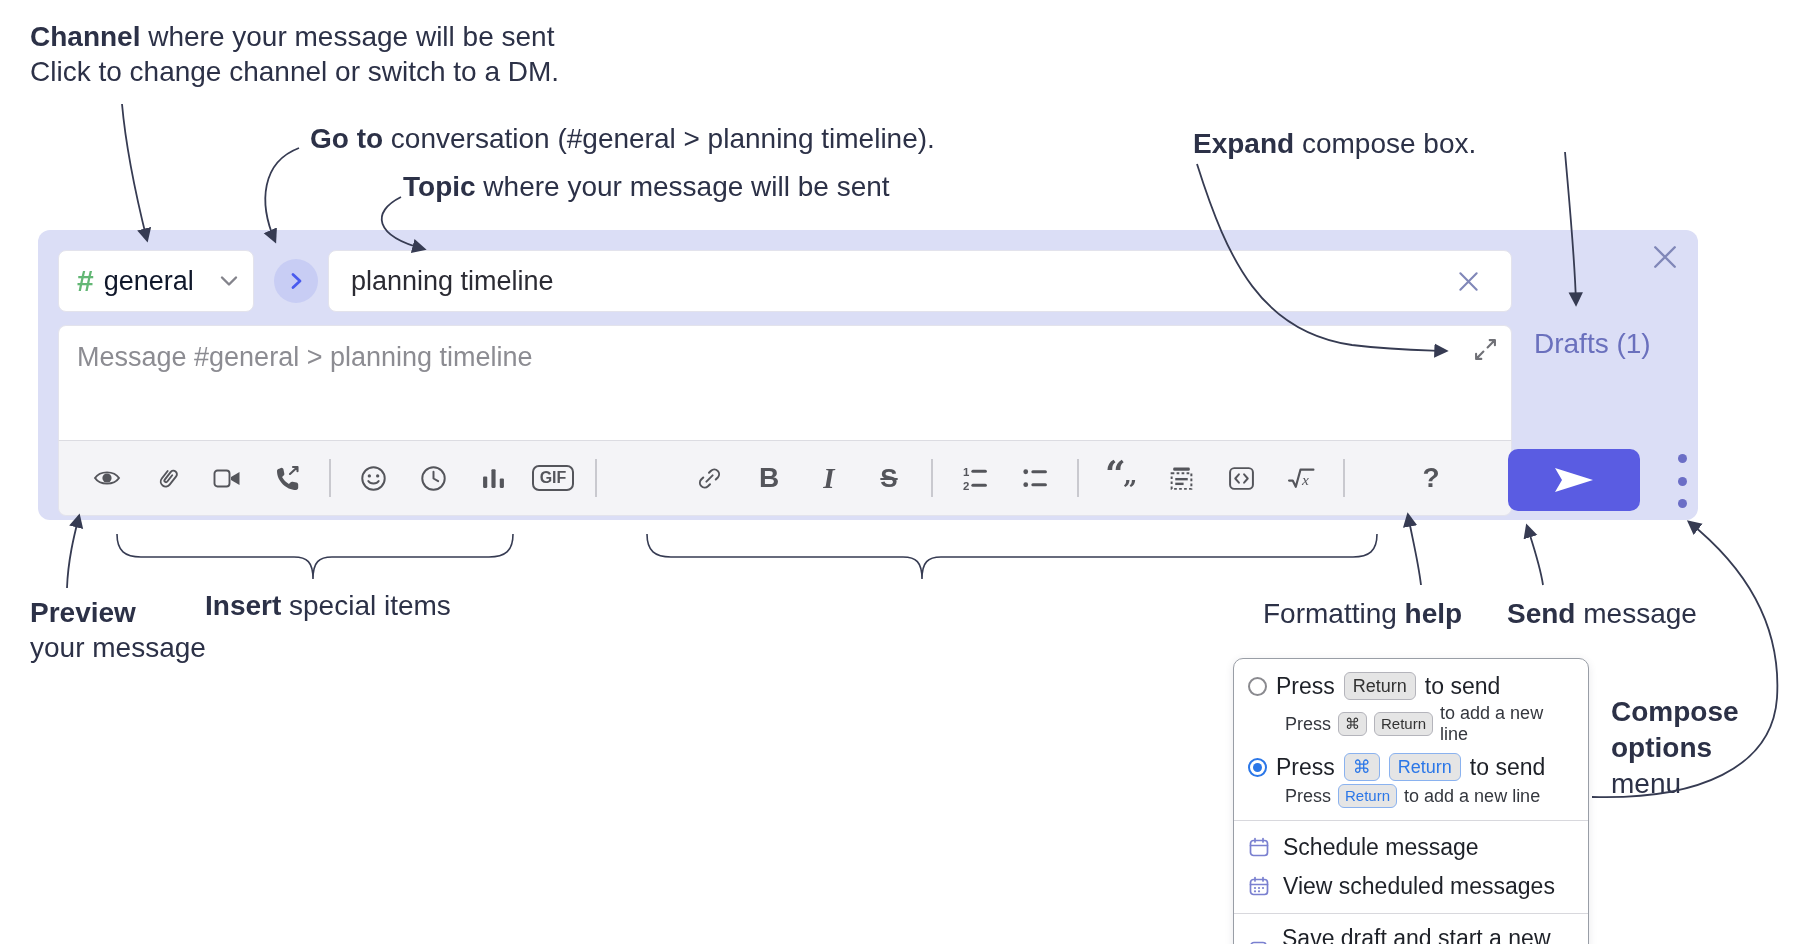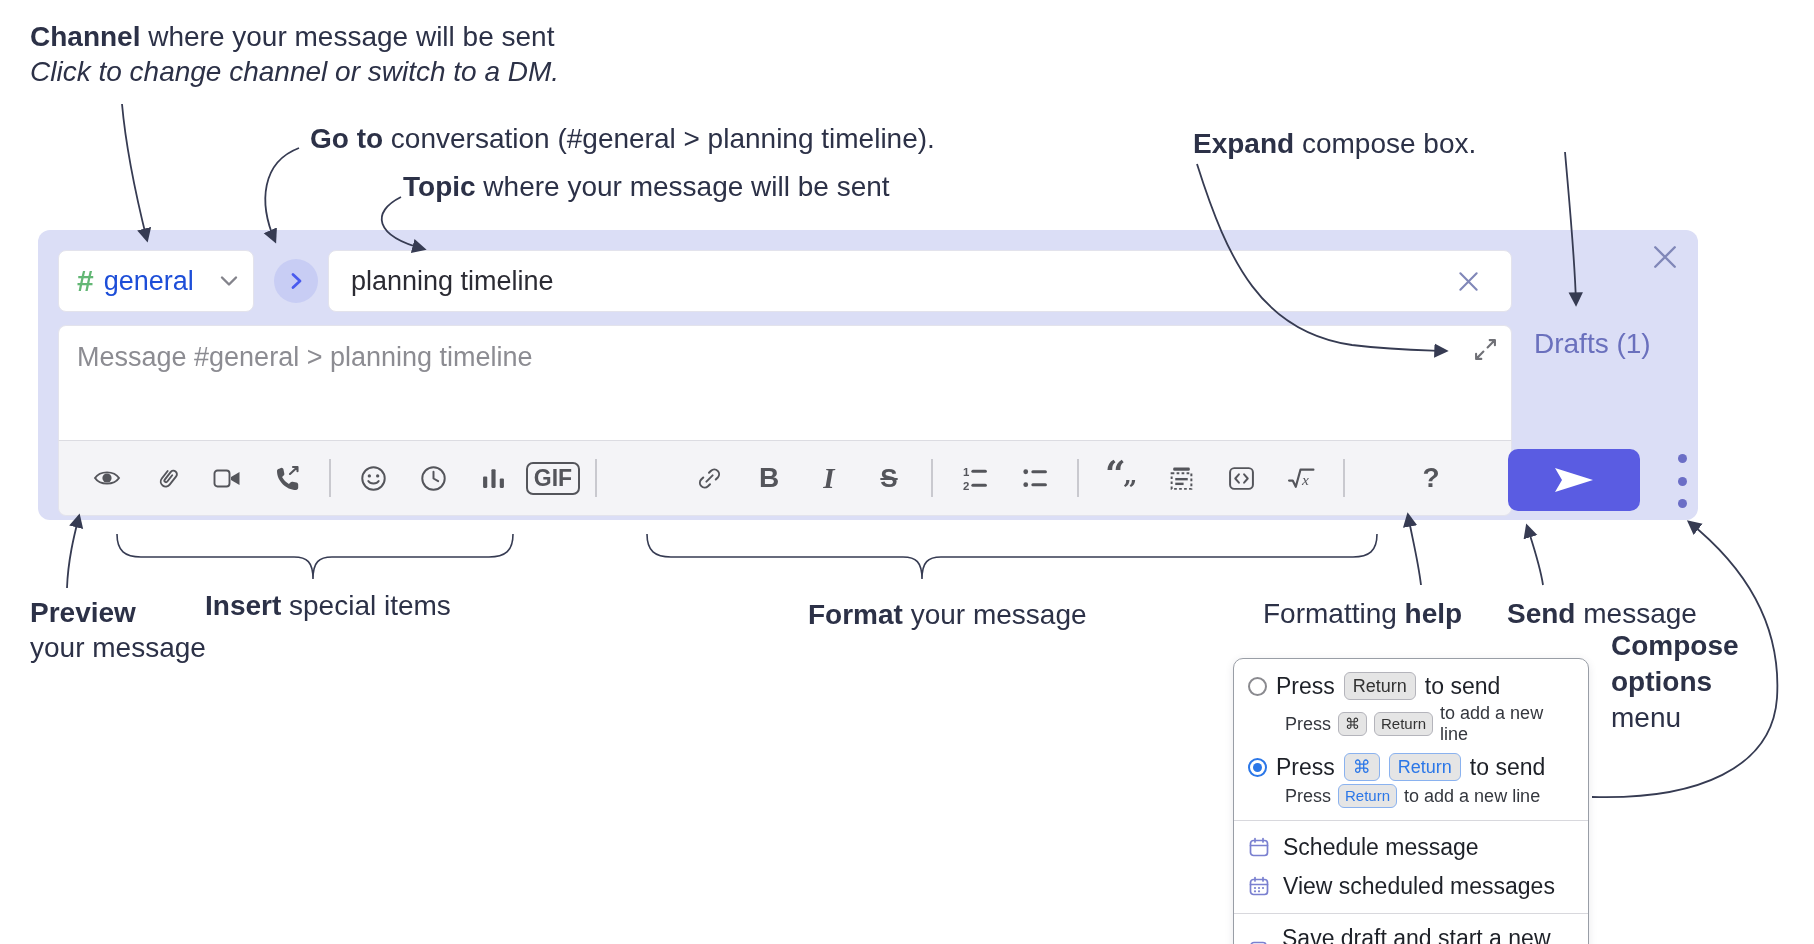--- a/index.html
+++ b/index.html
@@ -15,52 +15,52 @@
     --annotation:#2c3147;
     --close-x:#8087b8;
   }
   *{box-sizing:border-box}
   body{margin:0;font-family:"Liberation Sans",sans-serif;background:#fff}
   .page{position:relative;width:1814px;height:944px;background:#fff;overflow:hidden;color:var(--annotation)}
 
   
   .ann{position:absolute;font-size:28px;color:var(--annotation);line-height:1.24;white-space:nowrap}
   .b{font-weight:700}
-  .i{font-style:italic}
+  .i{}
   .ann-opts{font-size:28px;line-height:1.28}
 
   
   .overlay{position:absolute;left:0;top:0;z-index:10;pointer-events:none}
 
   
   .compose{position:absolute;left:38px;top:230px;width:1660px;height:290px;background:var(--compose-bg);border-radius:12px}
   .channel-btn{position:absolute;left:20px;top:20px;width:196px;height:62px;background:#fff;border:1px solid #e3e3ec;border-radius:8px;display:flex;align-items:center;gap:10px;padding:0 14px 0 18px;cursor:pointer}
   .hash{color:var(--hash-green);font-weight:700;font-size:30px;line-height:1}
-  .chan-label{font-size:27px;color:#1d4ed8;flex:1}
+  .chan-label{font-size:27px;color:#0f172a;flex:1}
   .goto-btn{position:absolute;left:236px;top:29px;width:44px;height:44px;border-radius:50%;background:var(--goto-circle-bg);display:flex;align-items:center;justify-content:center;cursor:pointer}
   .topic-wrap{position:absolute;left:290px;top:20px;width:1184px;height:62px}
   .topic-input{width:100%;height:100%;background:#fff;border:1px solid #e3e3ec;border-radius:8px;font:27px "Liberation Sans",sans-serif;color:#2b2b33;padding:0 64px 0 22px;outline:none}
   .clear-topic{position:absolute;right:32px;top:20px;cursor:pointer;line-height:0}
   .close-compose{position:absolute;right:20px;top:14px;cursor:pointer;line-height:0}
 
   .msg-area{position:absolute;left:20px;top:95px;width:1454px;height:115px;background:#fff;border:1px solid #e3e3ec;border-bottom:none;border-radius:8px 8px 0 0}
   .msg-input{width:100%;height:100%;border:none;outline:none;background:transparent;resize:none;font:27px "Liberation Sans",sans-serif;color:#000000;padding:16px 60px 0 18px}
   .msg-input::placeholder{color:#8c8c92}
   .expand-btn{position:absolute;top:12px;right:14px;cursor:pointer;line-height:0}
 
   .toolbar{position:absolute;left:20px;top:210px;width:1454px;height:76px;background:#f4f4f7;border:1px solid #e3e3ec;border-top:1px solid #dcdce2;border-radius:0 0 8px 8px;display:flex;align-items:center;padding:0 18px}
   .tbtn{width:60px;height:46px;display:flex;align-items:center;justify-content:center;color:var(--icon-gray);cursor:pointer;flex:none}
   .tdiv{width:2px;height:38px;background:#c9c9cf;margin:0 12px;flex:none}
   .sp1{width:70px;flex:none}
   .sp2{width:44px;flex:none}
   .g-bold{font-weight:700;font-size:28px}
   .g-italic{font-family:"Liberation Serif",serif;font-style:italic;font-weight:600;font-size:29px}
   .g-strike{font-size:26px;font-weight:600;text-decoration:line-through;text-decoration-thickness:2px}
   .g-help{font-size:28px;font-weight:600}
-  .g-gif{border:2.5px solid currentColor;border-radius:7px;font-weight:700;font-size:23px;padding:3px 6px;line-height:1}
+  .g-gif{border:2.5px solid currentColor;border-radius:7px;font-weight:700;font-size:16px;padding:3px 6px;line-height:1}
   .g-quote{font-family:"DejaVu Serif",serif;font-weight:700;color:var(--icon-gray);line-height:1}
   .q1{font-size:36px;vertical-align:6px}
   .q2{font-size:25px;vertical-align:-6px;margin-left:-3px}
 
   .drafts-link{position:absolute;left:1496px;top:98px;font-size:28px;color:var(--drafts-link);cursor:pointer}
   .send-btn{position:absolute;left:1470px;top:219px;width:132px;height:62px;background:var(--accent-send);border:none;border-radius:10px;display:flex;align-items:center;justify-content:center;cursor:pointer}
   .opts-dots{position:absolute;left:1624px;top:224px;width:40px;height:54px;display:flex;flex-direction:column;align-items:center;justify-content:space-between;cursor:pointer}
   .dot{width:9px;height:9px;border-radius:50%;background:#6b6ec6}
 
   
@@ -103,33 +103,30 @@
 
   <div class="ann" style="left:30px;top:596px">
     <span class="b">Preview</span><br>
     <span>your message</span>
   </div>
 
   <div class="ann" style="left:205px;top:589px">
     <span class="b">Insert</span><span> special items</span>
   </div>
 
-  <div class="ann" style="left:808px;top:598px">
-    <span class="b">Format</span><span> your message</span>
-  </div>
 
   <div class="ann" style="left:1263px;top:597px">
     <span>Formatting </span><span class="b">help</span>
   </div>
 
   <div class="ann" style="left:1507px;top:597px">
     <span class="b">Send</span><span> message</span>
   </div>
 
-  <div class="ann ann-opts" style="left:1611px;top:628px">
+  <div class="ann ann-opts" style="left:1611px;top:694px">
     <span class="b">Compose</span><br>
     <span class="b">options</span><br>
     <span>menu</span>
   </div>
 
   <div class="compose">
 
     <div class="channel-btn">
       <span class="hash">#</span>
       <span class="chan-label">general</span>

